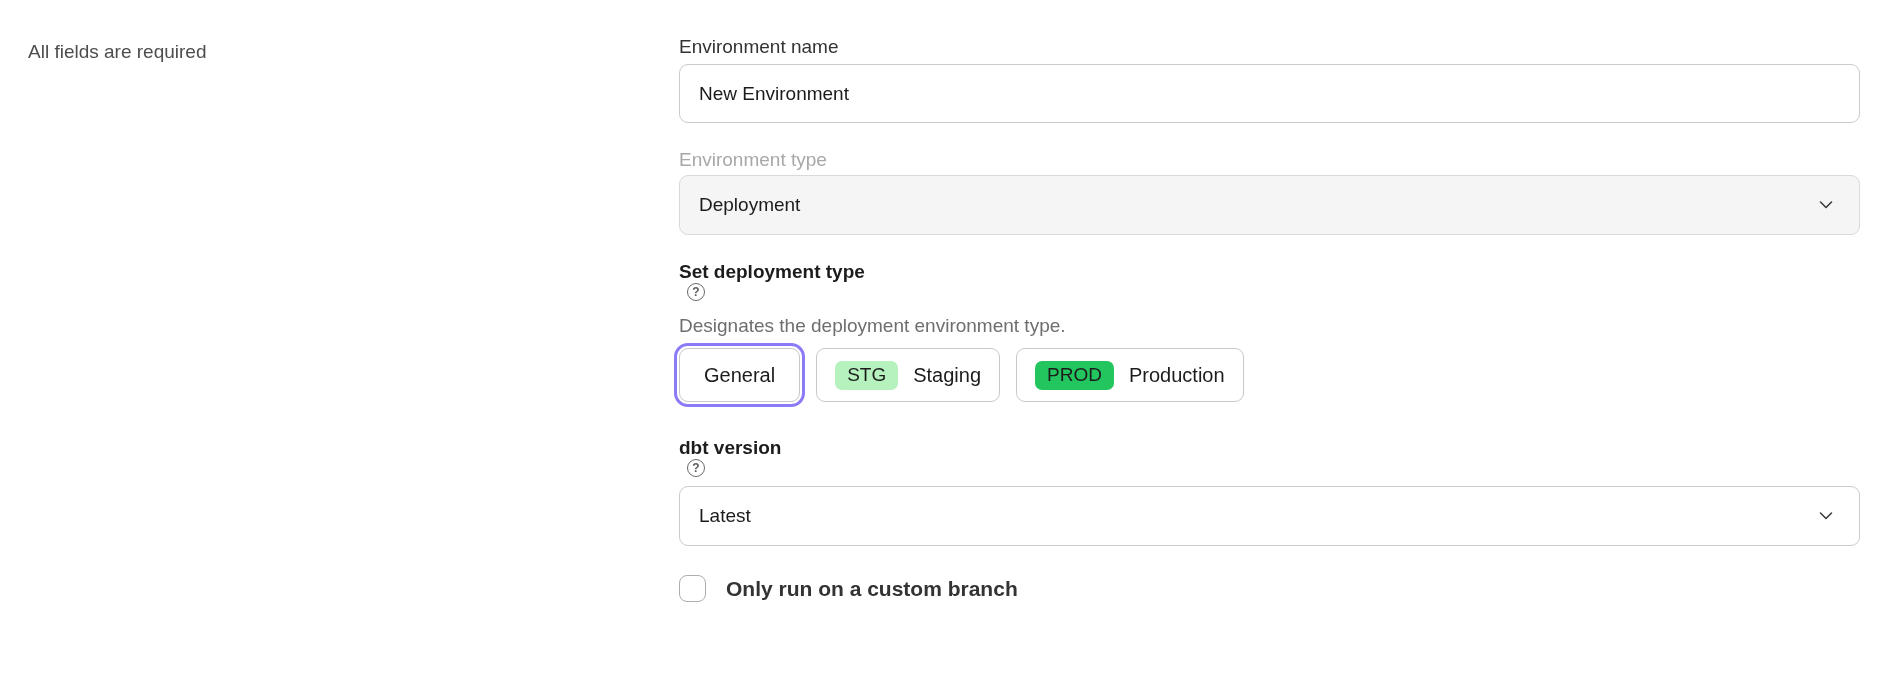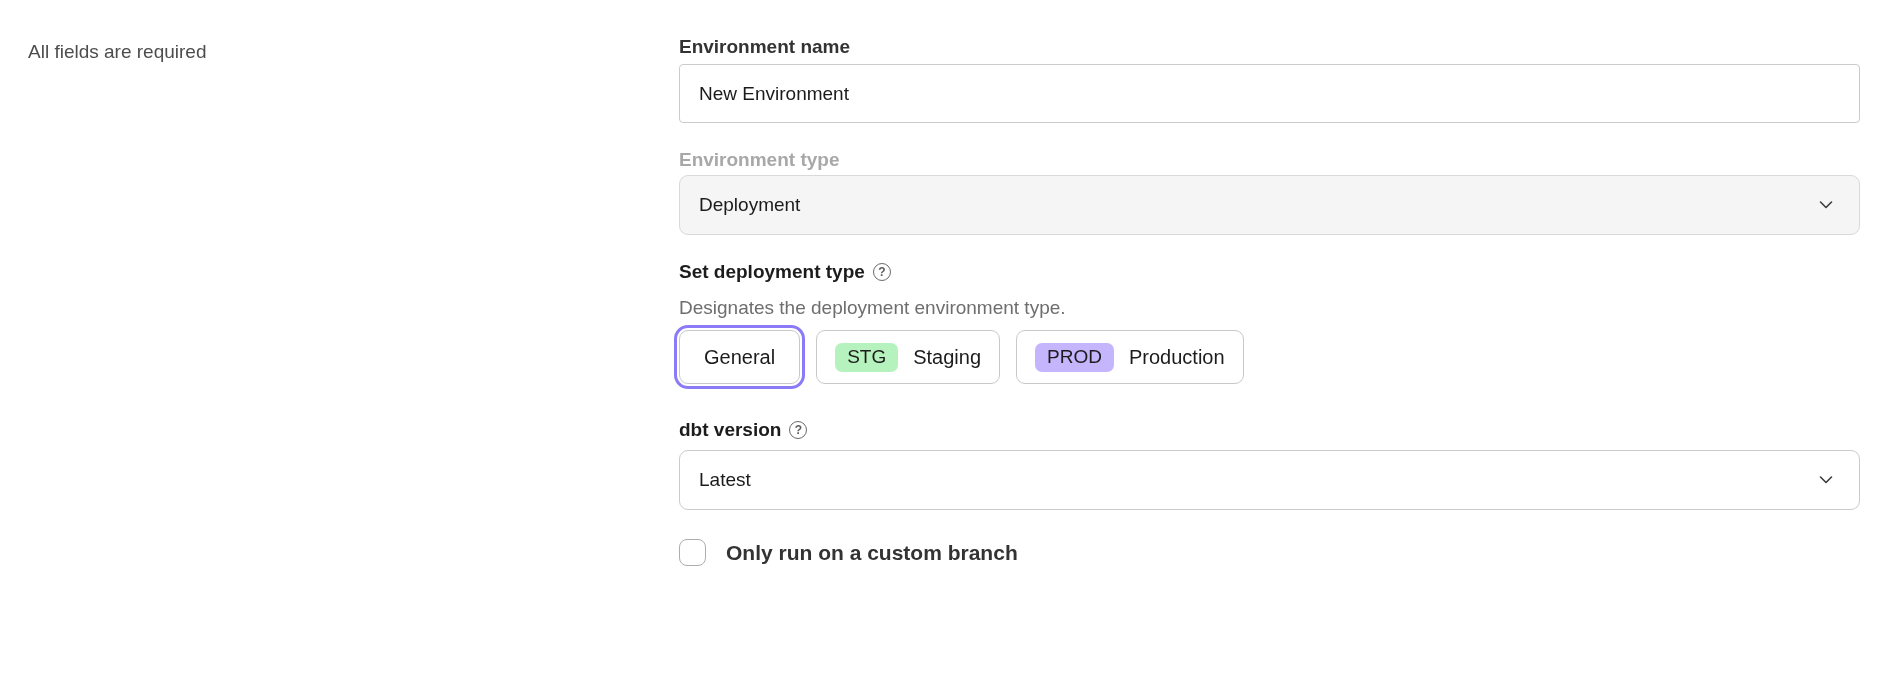--- a/index.html
+++ b/index.html
@@ -19,29 +19,29 @@
     letter-spacing: -0.3px; line-height: 38px;
   }
   .intro .sub {
     margin-top: 11px; font-size: 19px; color: #4d4d4d; line-height: 22px;
   }
 
   
   .form { position: absolute; left: 679px; top: 0; width: 1181px; }
 
   .field-label {
-    font-size: 19px; line-height: 22px; color: #333333; font-weight: 700;
+    font-size: 19px; line-height: 22px; color: #333333; font-weight: 400;
     margin-top: 36px;
   }
   .field-label.disabled { color: #a8a8a8; }
-  .field-label.bold { color: #1c1c1c; font-weight: 700; display: flex; align-items: center; }
+  .field-label.bold { color: #1c1c1c; font-weight: 700; display: flex; align-items: flex-start; flex-direction: column; }
 
   .text-input {
     margin-top: 6px; width: 100%; height: 59px;
-    border: 1px solid #cbcbcb; border-radius: 4px; background: #ffffff;
+    border: 1px solid #cbcbcb; border-radius: 9px; background: #ffffff;
     font-family: "Liberation Sans", sans-serif;
     font-size: 19px; color: #1b1b1b; padding: 0 19px; outline: none;
   }
 
   .select {
     margin-top: 4px; width: 100%; height: 60px;
     border: 1px solid #cbcbcb; border-radius: 9px; background: #ffffff;
     display: flex; align-items: center; padding: 12px 19px; position: relative;
     font-size: 19px; font-weight: 500; color: #1b1b1b; cursor: pointer;
   }
@@ -72,21 +72,21 @@
   .opt-btn.selected {
     outline: 3px solid #8b7bf7; outline-offset: 2px;
   }
   .opt-btn .badge {
     display: inline-flex; align-items: center; justify-content: center;
     height: 29px; padding: 0 12px; border-radius: 7px;
     font-size: 19px; font-weight: 500; color: #1c1c1c; margin-right: 15px;
   }
   .opt-btn.with-badge { padding: 0 18px; }
   .badge.stg  { background: #b6f2bd; }
-  .badge.prod { background: #c4b5fd; }
+  .badge.prod { background: #22c55e; }
 
   .dbt-label { margin-top: 35px; }
   .dbt-select { margin-top: 9px; }
 
   
   .check-row { margin-top: 29px; display: flex; align-items: center; cursor: pointer; }
   .checkbox {
     width: 27px; height: 27px; border: 1.5px solid #adadad; border-radius: 8px;
     background: #ffffff; flex: 0 0 auto; cursor: pointer;
   }

